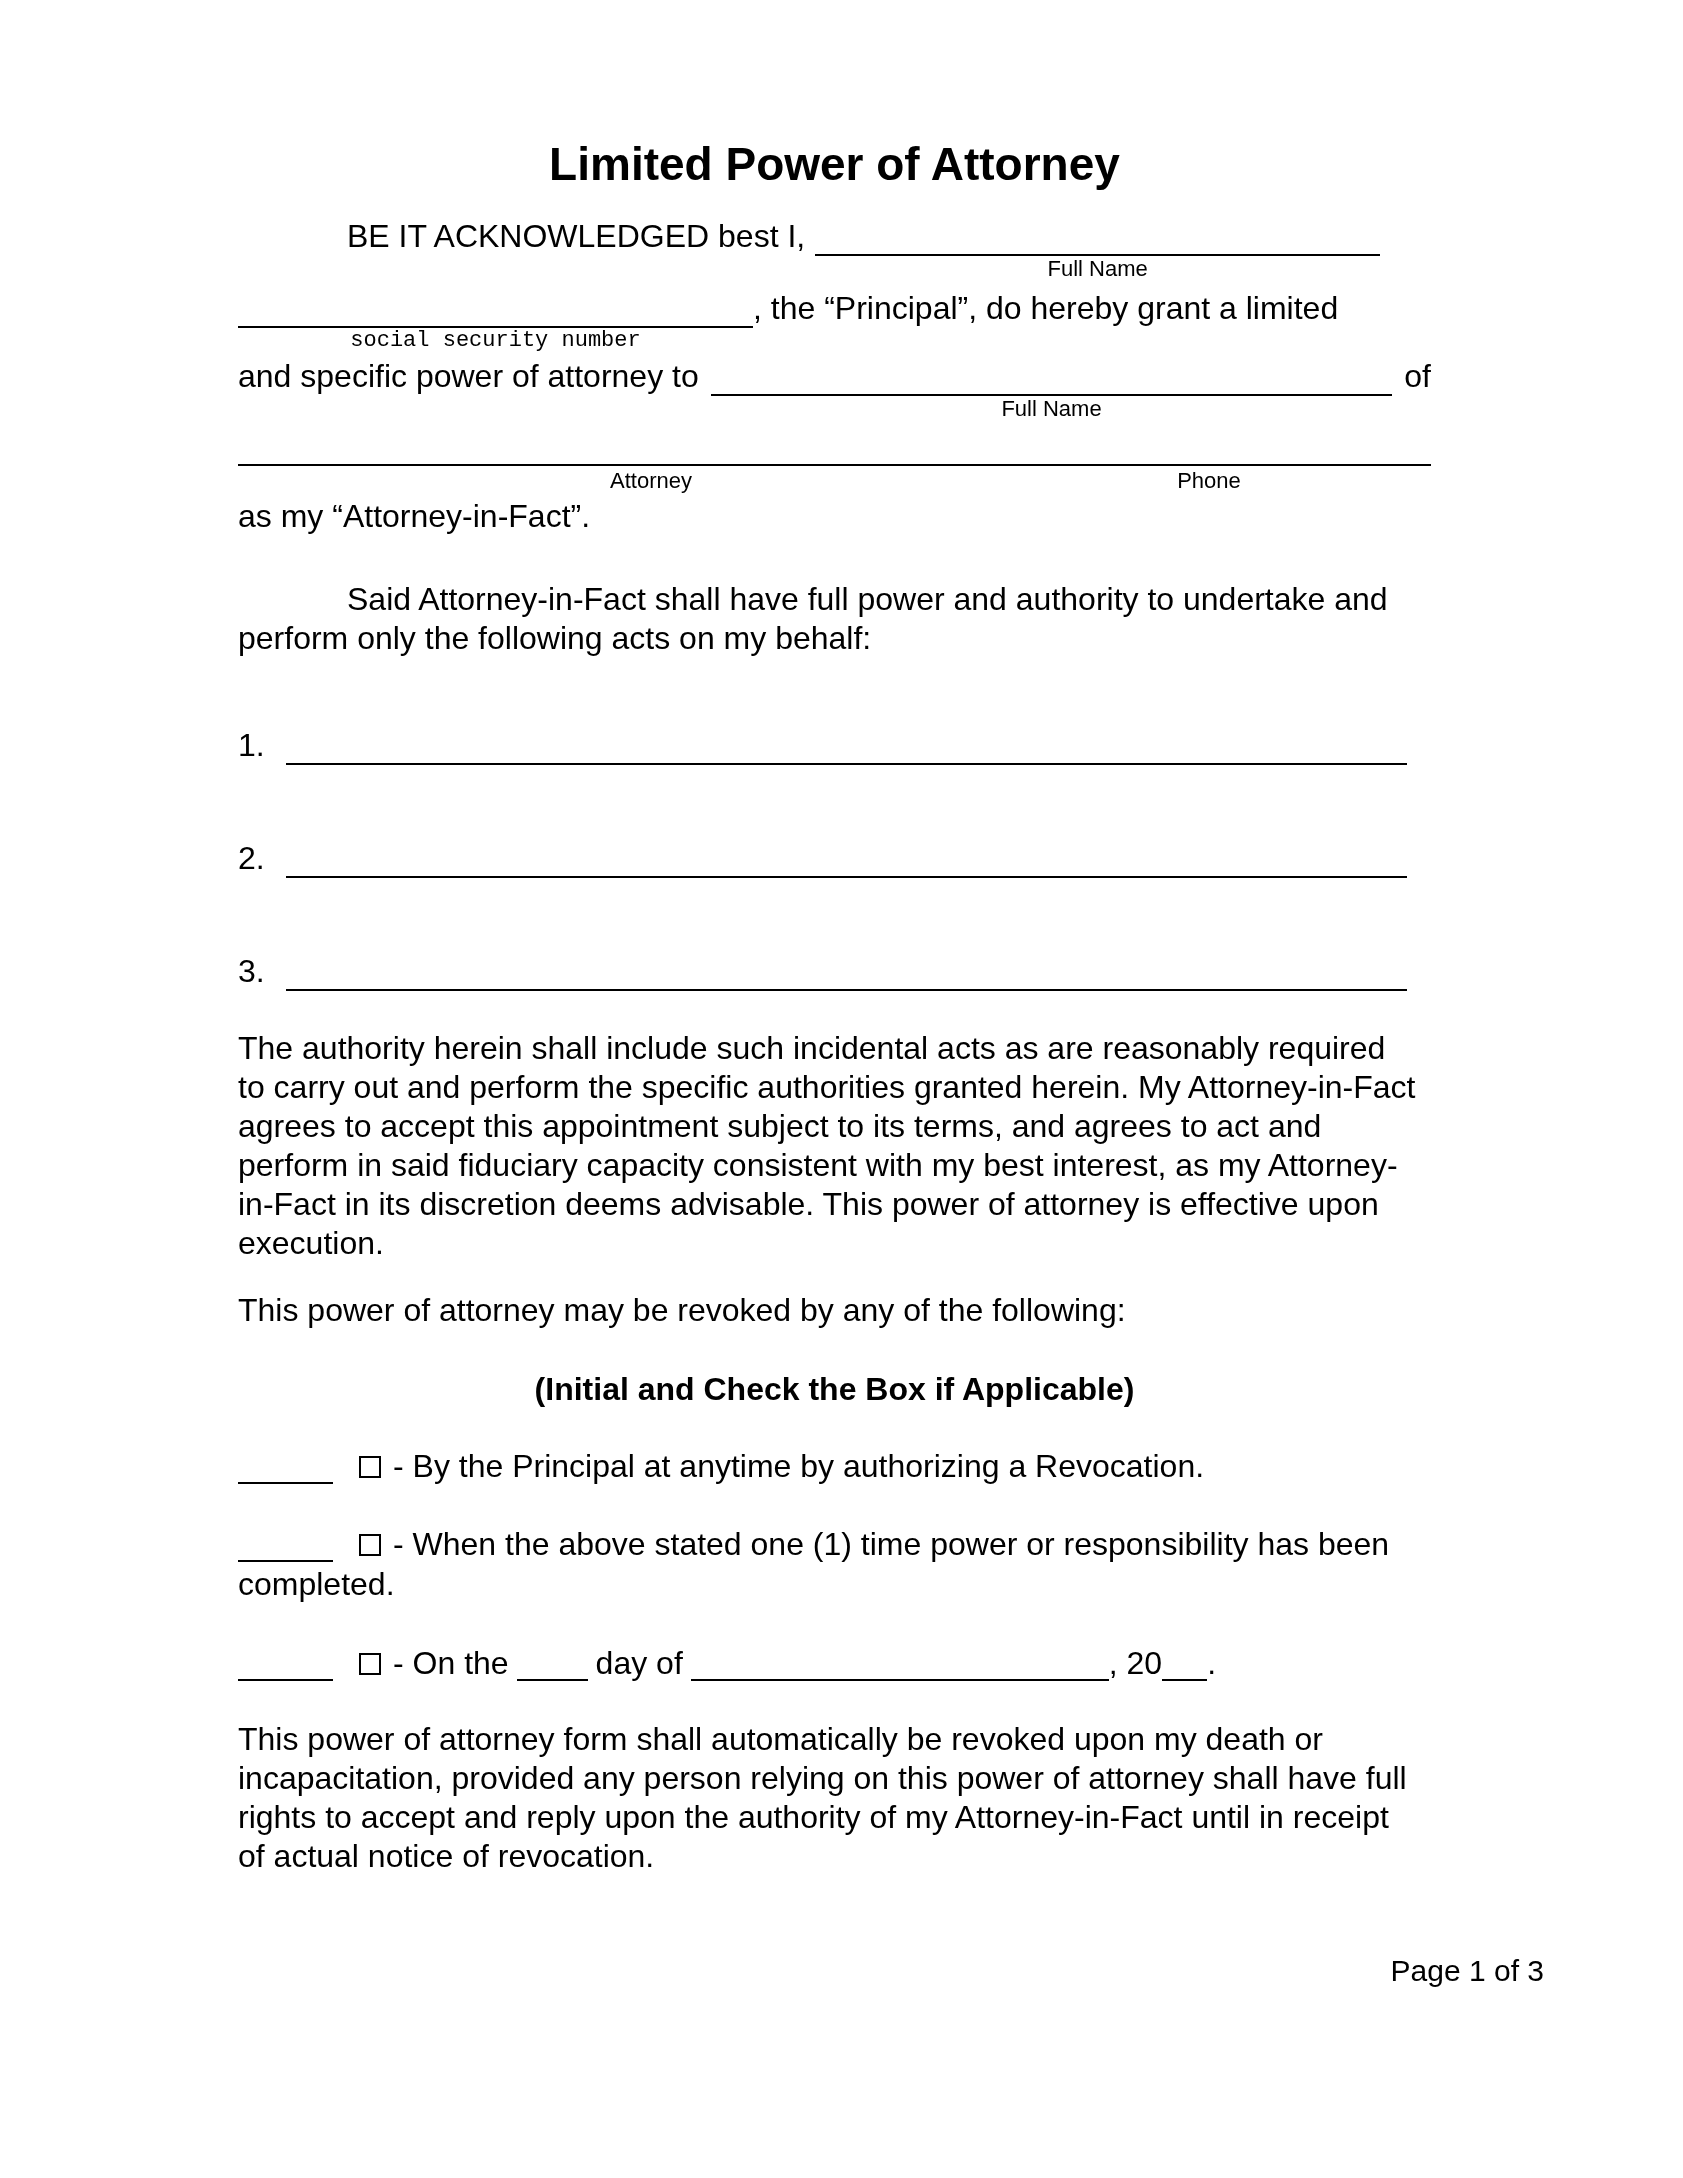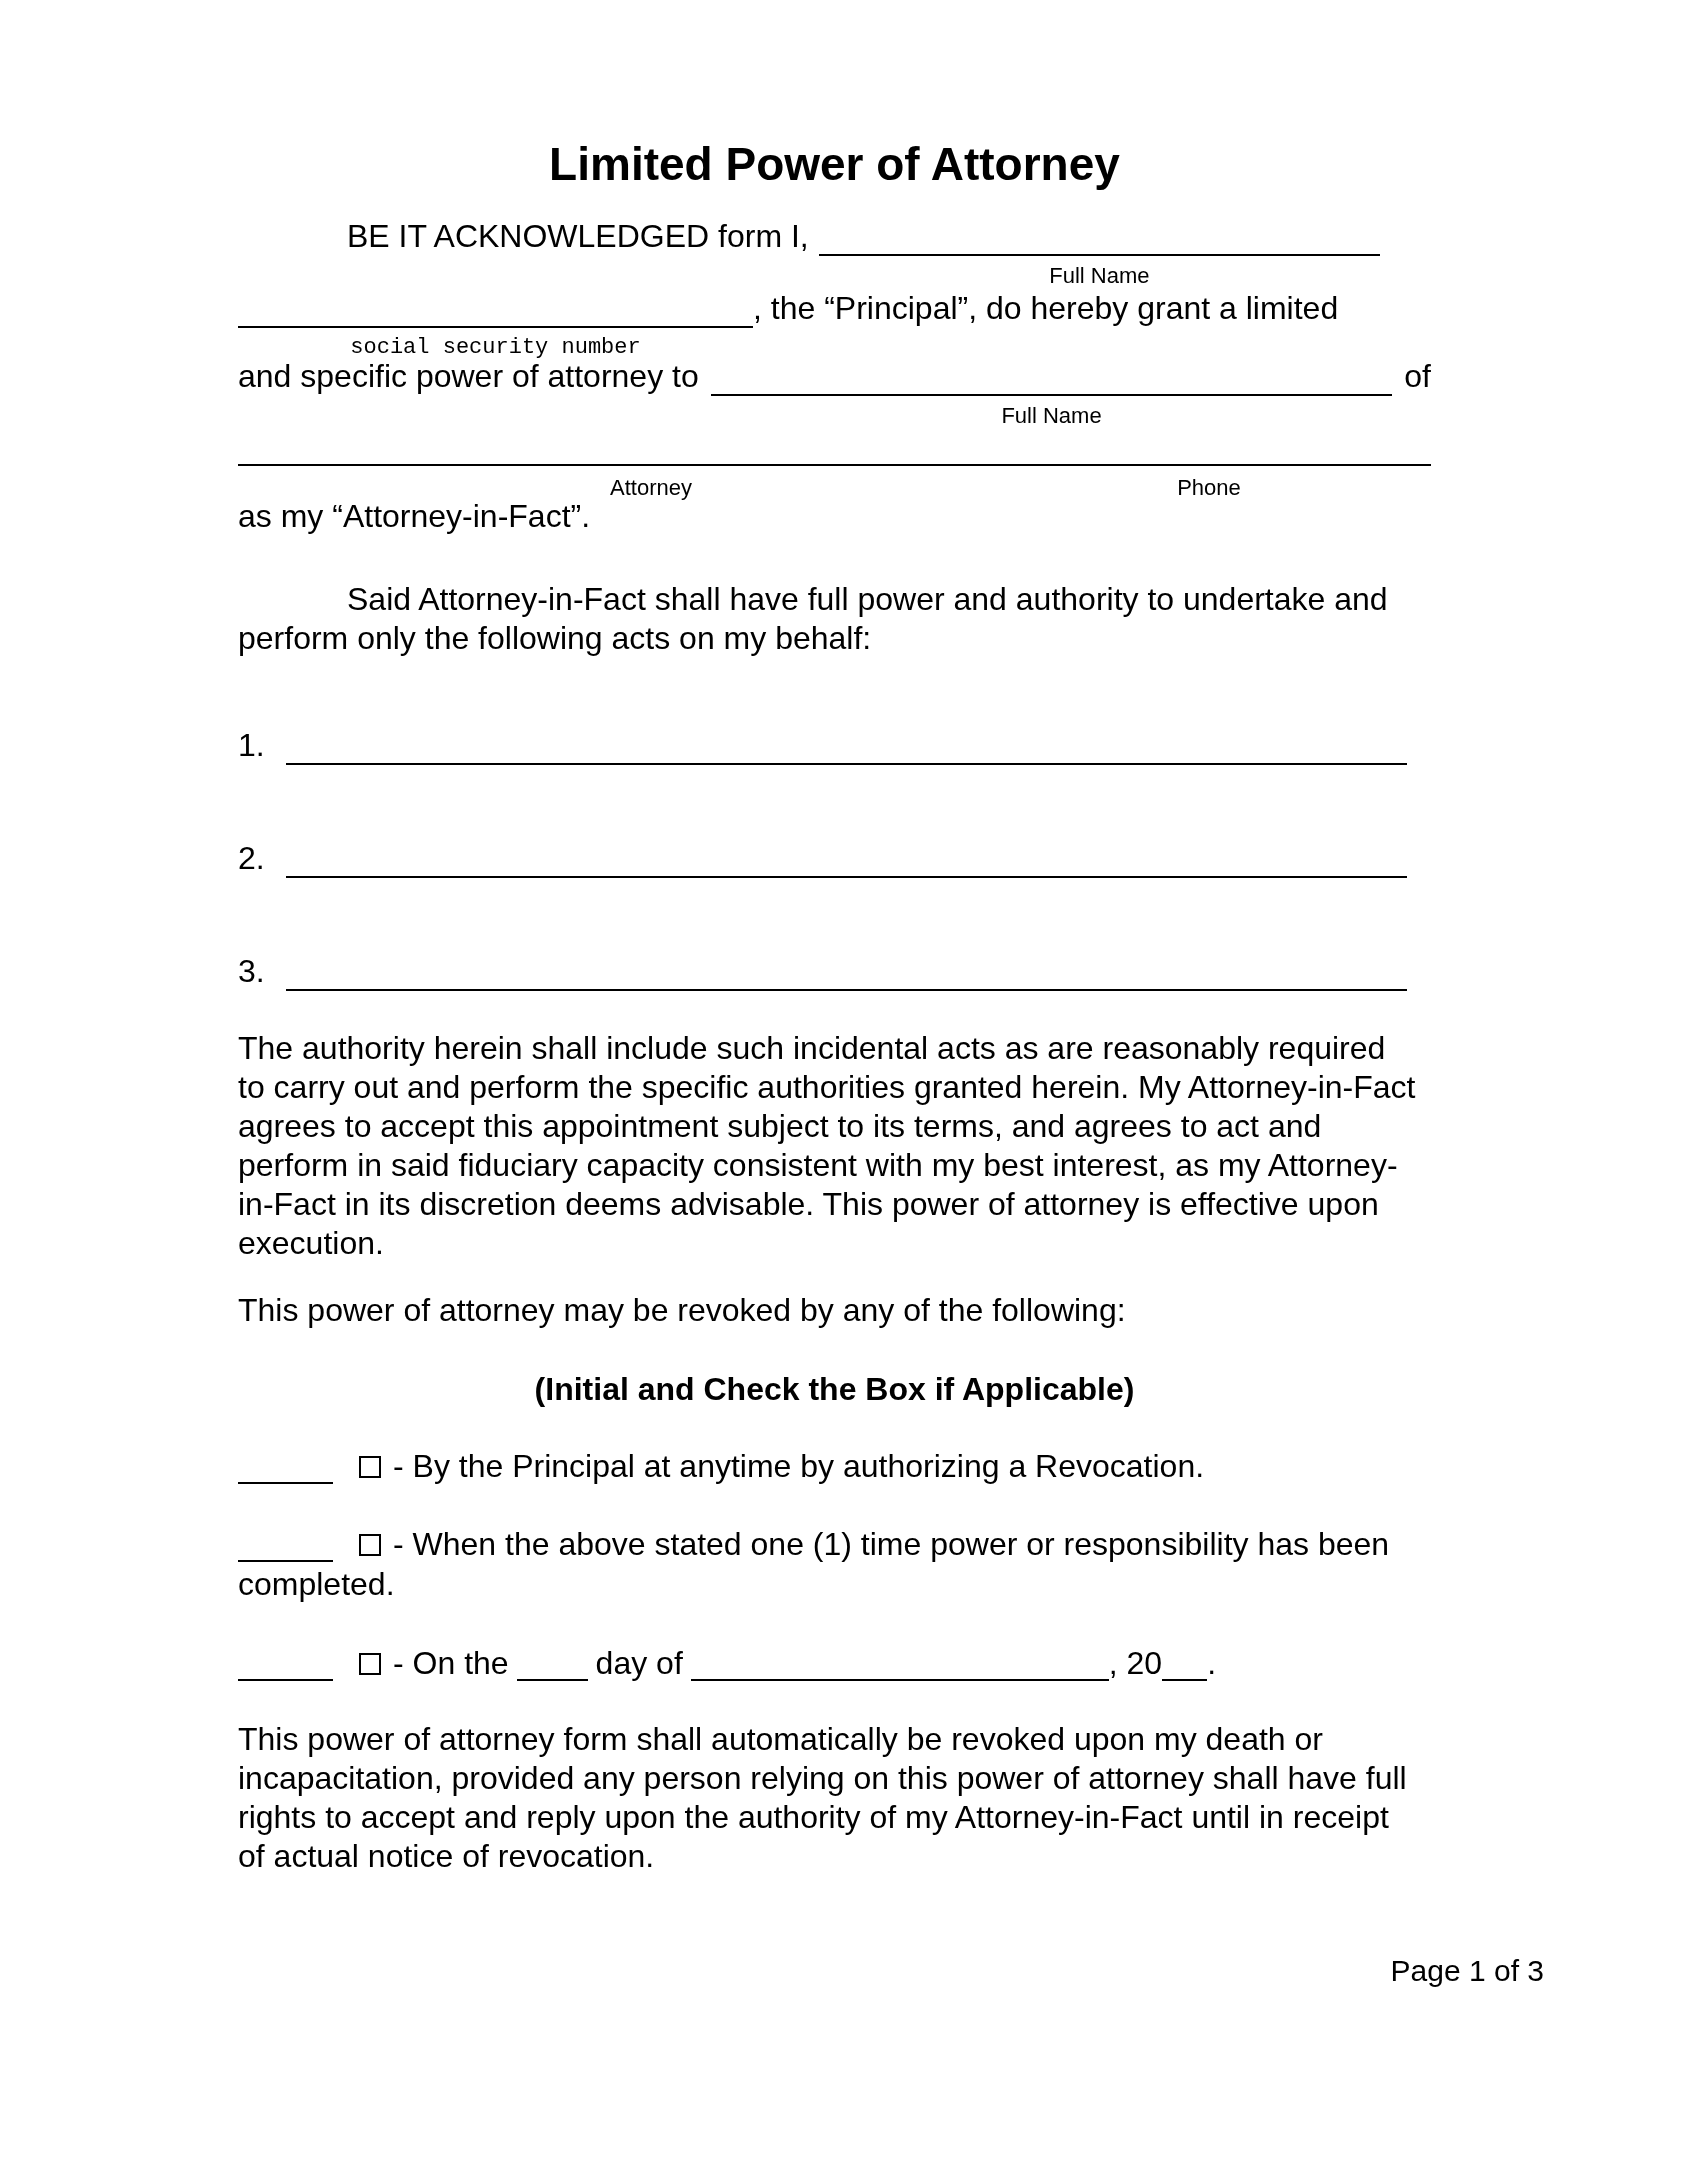--- a/index.html
+++ b/index.html
@@ -24,21 +24,21 @@
   }
   .frow { display: flex; align-items: flex-end; position: relative; }
   .frow .txt { white-space: nowrap; }
   .blank { position: relative; border-bottom: 2px solid #000; height: 38px; }
   .fill { flex: 1 1 auto; }
   .caption {
     position: absolute;
     top: 100%;
     left: 50%;
     transform: translateX(-50%);
-    margin-top: 10px;
+    margin-top: 3px;
     font-size: 22px;
     line-height: 24px;
     white-space: nowrap;
     font-weight: 400;
   }
   .row-ack { margin-bottom: 32px; padding-right: 51px; }
   .row-ack .txt { margin-left: 109px; padding-right: 10px; }
   .row-ssn { margin-bottom: 28px; }
   .ssn-blank { width: 515px; font-family: Liberation Mono, monospace; }
   .row-grant { margin-bottom: 32px; }
@@ -84,21 +84,21 @@
   }
 </style>
 </head>
 <body>
 
 <div class="page">
 
   <h1 class="title">Limited Power of Attorney</h1>
 
   <div class="frow row-ack">
-    <span class="txt">BE IT ACKNOWLEDGED form I,</span>
+    <span class="txt">BE IT ACKNOWLEDGED best I,</span>
     <span class="blank fill">
       <span class="caption">Full Name</span>
     </span>
   </div>
 
   <div class="frow row-ssn">
     <span class="blank ssn-blank">
       <span class="caption">social security number</span>
     </span>
     <span class="txt">, the “Principal”, do hereby grant a limited</span>

